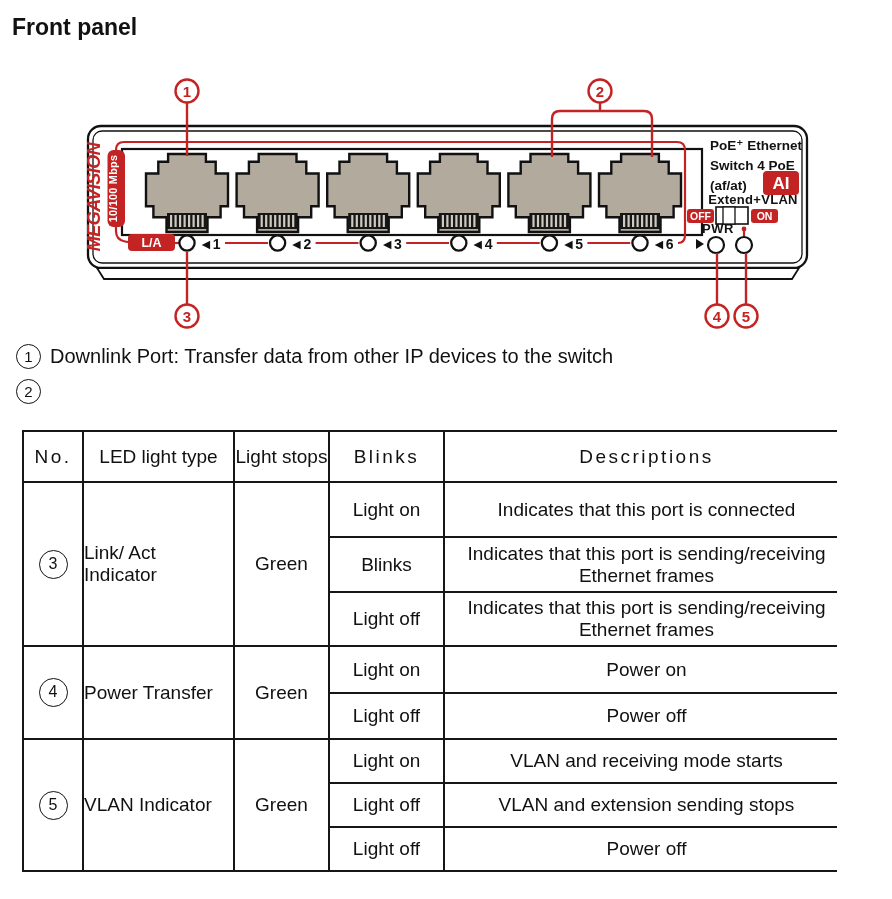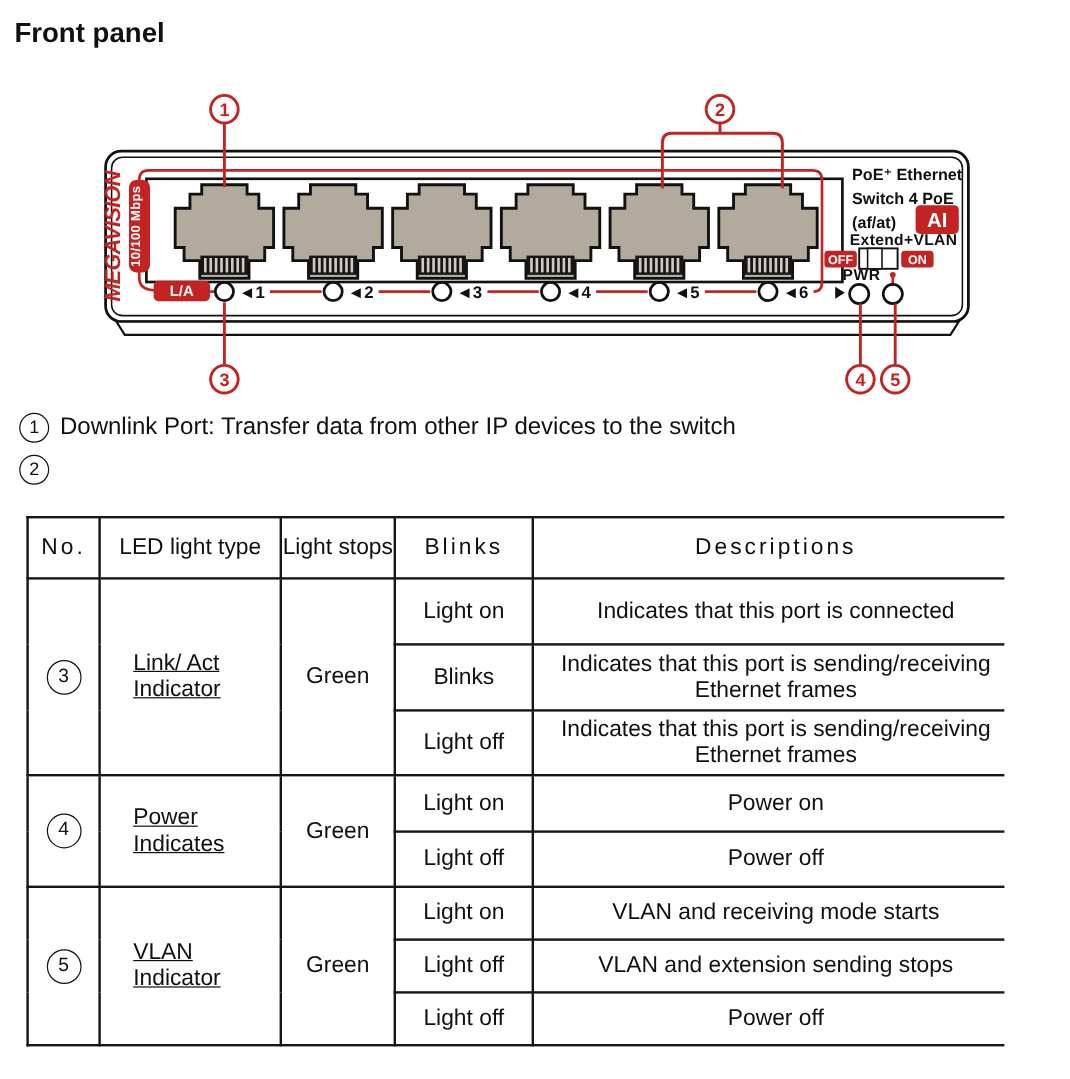--- a/index.html
+++ b/index.html
@@ -14,21 +14,21 @@
       width:23px;height:23px;border:1.6px solid #111;border-radius:50%;
       font-size:15px;margin-right:9px;flex:0 0 auto;}
   #note-1{top:344px;} #note-2{top:379px;}
 
   
   #led-table{position:absolute;left:22px;top:430px;border-collapse:collapse;table-layout:fixed;
       width:826px;font-size:19px;color:#111;}
   #led-table th,#led-table td{border:2px solid #161616;text-align:center;vertical-align:middle;
       padding:0;font-weight:normal;line-height:1.15;}
   #led-table th.ls{letter-spacing:2.5px;}
-  #led-table td.type{text-align:left;padding-left:27px;padding-right:4px;text-decoration:underline;}
+  #led-table td.type{text-align:left;padding-right:4px;}
   .cnum{display:inline-flex;align-items:center;justify-content:center;width:27px;height:27px;
       border:1.7px solid #111;border-radius:50%;font-size:16px;}
   tr.h51{height:51px;padding-left:17px;} tr.h55{height:55px;} tr.h54{height:54px;}
   tr.h47{height:47px;} tr.h46{height:46px;} tr.h44{height:44px;}
 </style>
 </head>
 <body>
 
 <div id="page">
 
@@ -182,21 +182,21 @@
       <tr class="h55">
         <td>Blinks</td>
         <td>Indicates that this port is sending/receiving Ethernet frames</td>
       </tr>
       <tr class="h54">
         <td>Light off</td>
         <td>Indicates that this port is sending/receiving Ethernet frames</td>
       </tr>
       <tr class="h47">
         <td rowspan="2"><span class="cnum">4</span></td>
-        <td rowspan="2" class="type">Power Indicates</td>
+        <td rowspan="2" class="type">Power Transfer</td>
         <td rowspan="2">Green</td>
         <td>Light on</td>
         <td>Power on</td>
       </tr>
       <tr class="h46">
         <td>Light off</td>
         <td>Power off</td>
       </tr>
       <tr class="h44">
         <td rowspan="3"><span class="cnum">5</span></td>

